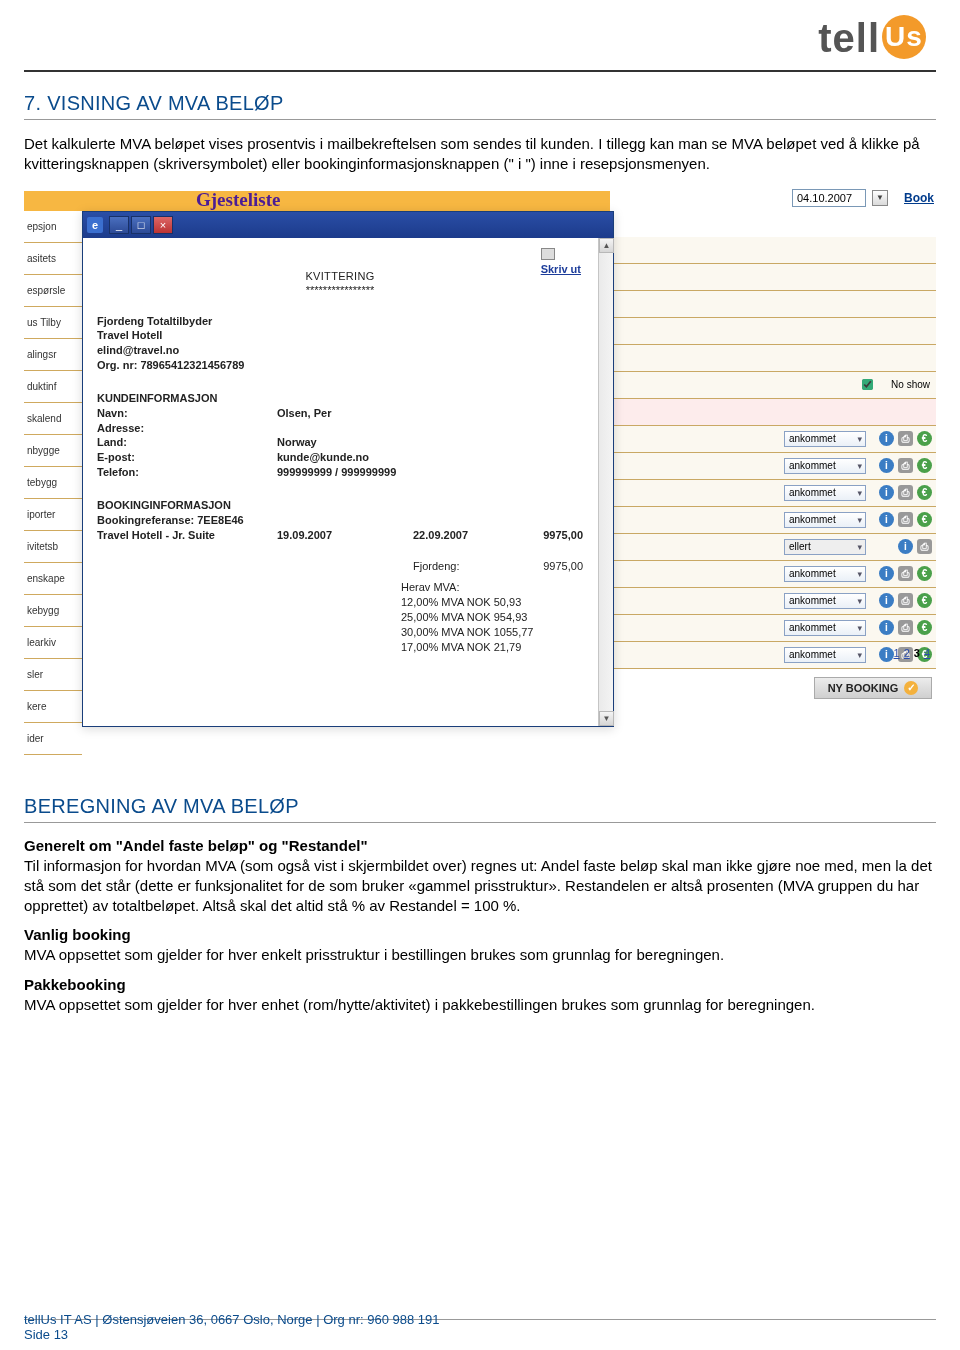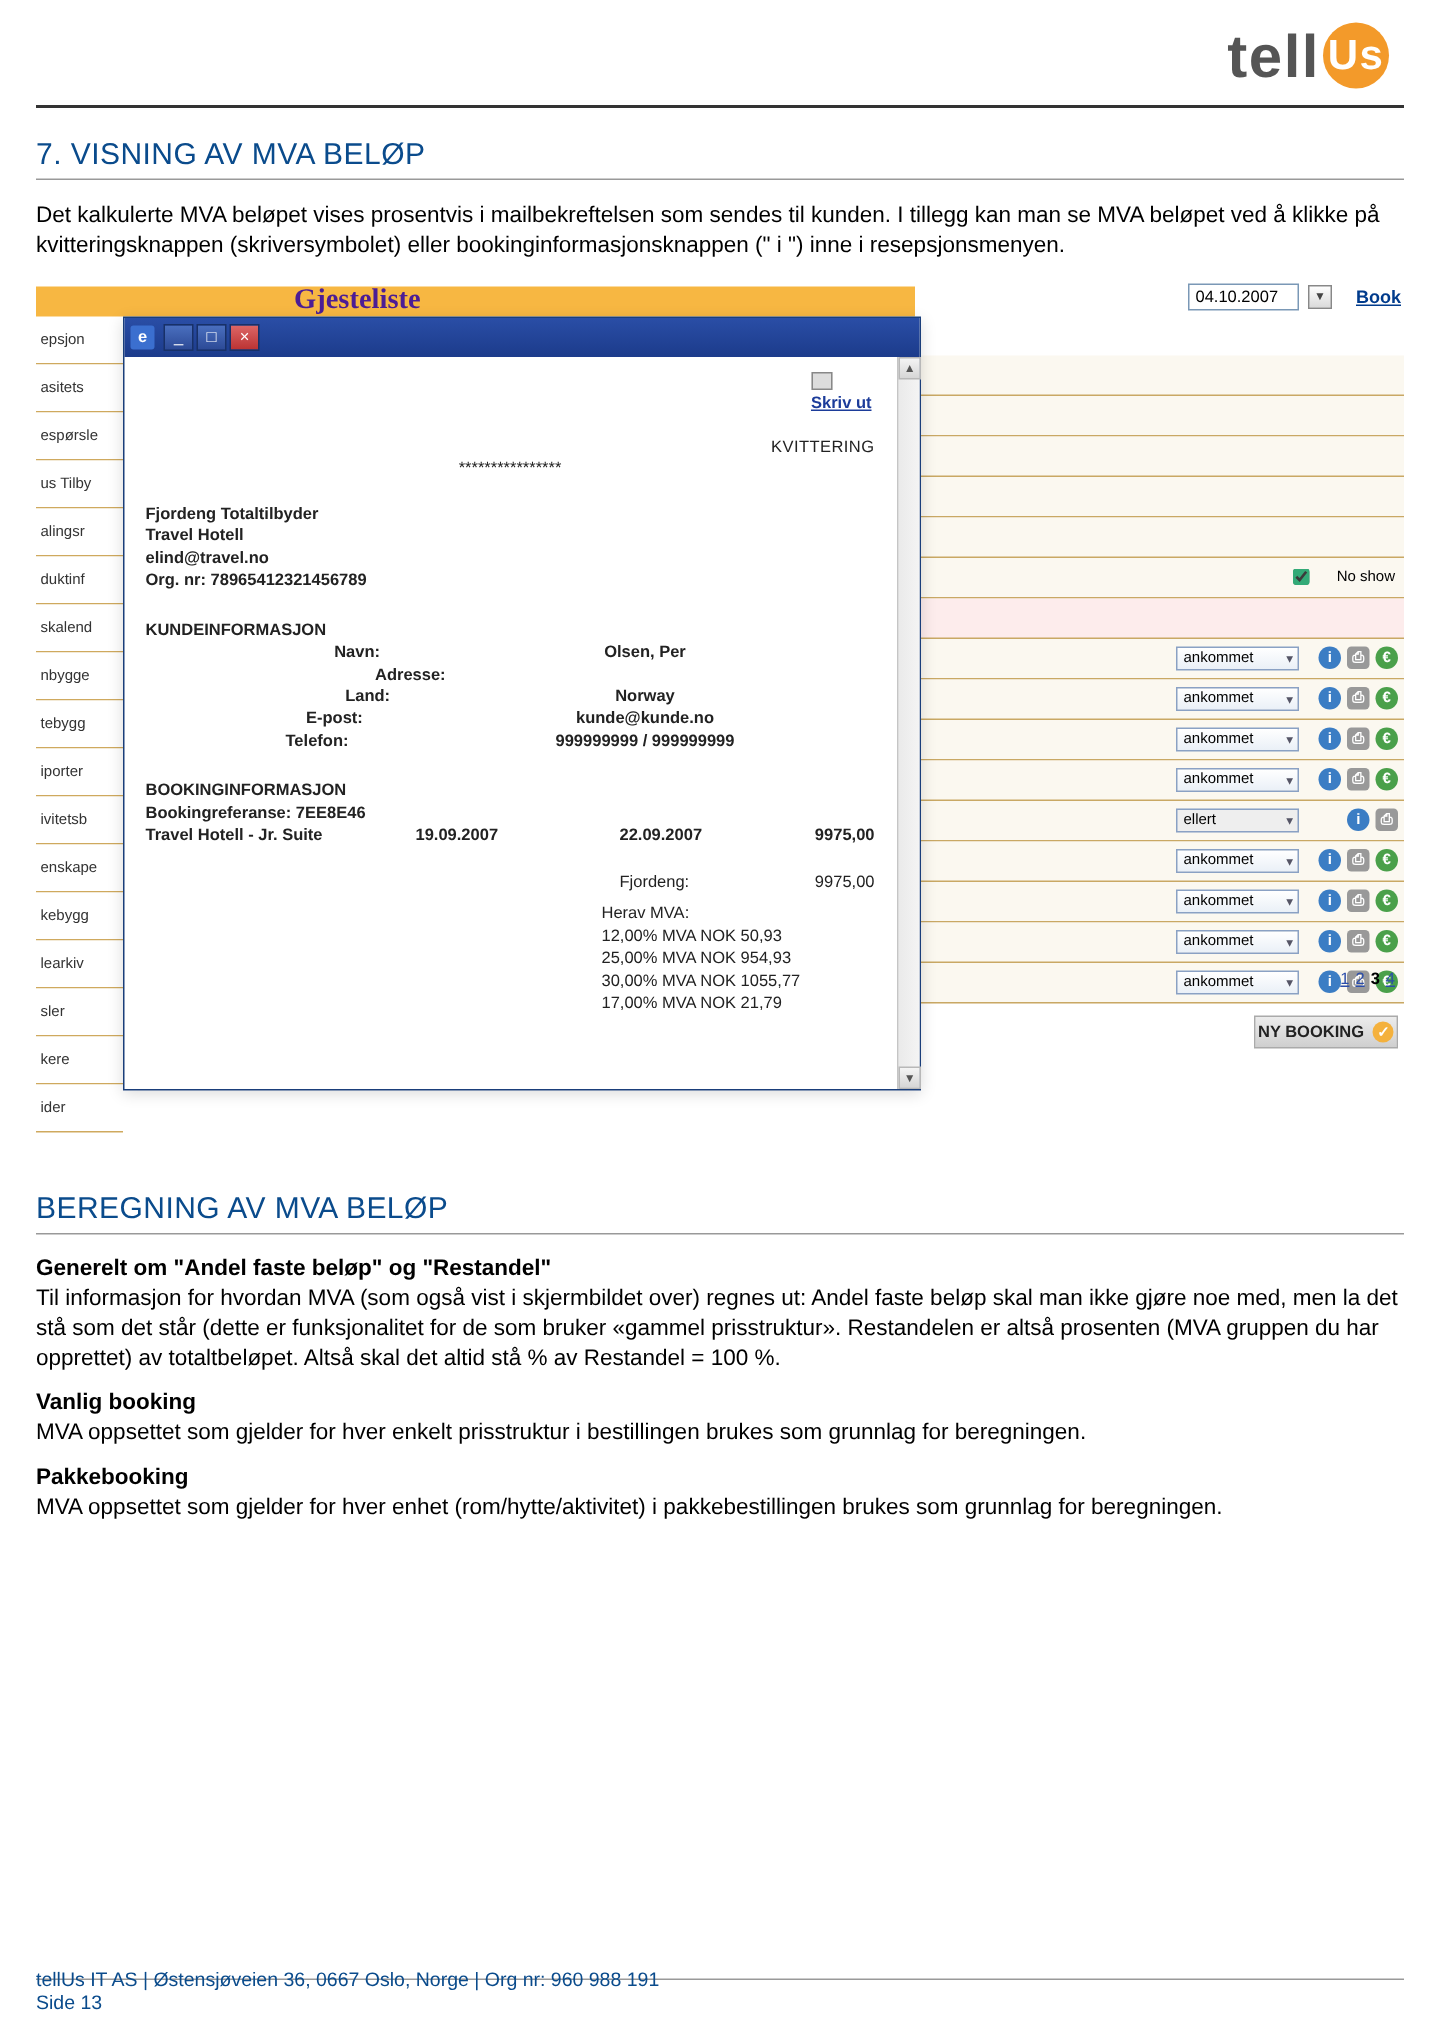--- a/index.html
+++ b/index.html
@@ -47,47 +47,47 @@
   .icons3 { position: absolute; right: 4px; display:flex; gap:4px; }
   .ib { width: 15px; height: 15px; border-radius: 50%; display:flex; align-items:center; justify-content:center; font-size:10px; font-weight:bold; color:#fff;}
   .ib.info { background:#3b7dc4; }
   .ib.print { background:#999; border-radius:3px; }
   .ib.euro { background:#4aa04a; }
   
   .pager { position:absolute; right: 6px; top: 460px; font-size: 11px; display:flex; gap:4px; }
   .pager span { color:#2b4daa; text-decoration:underline; }
   .pager span.cur { color:#000; font-weight:bold; text-decoration:none; }
   
-  .nyb-btn { position:absolute; right: 4px; top: 490px; width: 96px; height: 22px; background: linear-gradient(#ececec,#cfcfcf); border:1px solid #aaa; display:flex; align-items:center; justify-content:center; gap:6px; font-size:11px; font-weight:bold; color:#222;text-align:right; }
+  .nyb-btn { position:absolute; right: 4px; top: 490px; width: 118px; height: 22px; background: linear-gradient(#ececec,#cfcfcf); border:1px solid #aaa; display:flex; align-items:center; justify-content:center; gap:6px; font-size:11px; font-weight:bold; color:#222;text-align:right; }
   .nyb-btn .c { width:14px; height:14px; border-radius:50%; background:#f4b13d; color:#fff; display:flex; align-items:center; justify-content:center; font-size:10px;}
   
   
   .popup { position: absolute; left: 58px; top: 24px; width: 532px; height: 516px; border: 1px solid #1a3e7a; background: #fff; box-shadow: 0 2px 10px rgba(0,0,0,.15); }
   .titlebar { height: 26px; background: linear-gradient(#2a4ea6,#1c3b8b); display: flex; align-items: center; padding: 0 4px; gap: 6px; }
   .tb-ico { width: 16px; height: 16px; background: #3b6fcf; border-radius: 2px; display:flex; align-items:center; justify-content:center; color:#fff; font-size:11px; font-weight:bold; }
   .tb-title { font-size: 12px; color: #fff; font-weight: bold; flex: 1; }
   .winbtns { display:flex; gap:2px; }
   .wbtn { width: 20px; height: 18px; border:1px solid #183168; background: linear-gradient(#4a6fbf,#2c4a96); display:flex; align-items:center; justify-content:center; color:#fff; font-size:11px; }
   .wbtn.red { background: linear-gradient(#d66,#b33); }
   
   .popup-body { position:absolute; top:26px; left:0; right:16px; bottom:0; padding: 10px 14px 14px 14px; font-size: 11px; color:#222; }
   .popup-scroll { position:absolute; top:26px; right:0; bottom:0; width:15px; background: linear-gradient(90deg,#eaeaea,#f4f4f4); border-left:1px solid #c5c5c5; }
   .sarrow { position:absolute; width:15px; height:15px; left:0; background: linear-gradient(#f4f4f4,#d6d6d6); border:1px solid #b8b8b8; display:flex; align-items:center; justify-content:center; font-size:8px; color:#555; }
   .sarrow.up { top:0; }
   .sarrow.dn { bottom:0; }
   
   .skriv { position:absolute; right:16px; top:10px; display:flex; align-items:flex-start; gap:3px; font-size:11px; color:#1c3c9a; text-decoration:underline; font-weight:bold;flex-direction:column; }
   .skriv .pic { width:14px; height:12px; border:1px solid #888; background:#ddd; }
   
-  .kvh { text-align:right; margin-top:44px; font-size:11px; letter-spacing:.3px; }
+  .kvh { text-align:center; margin-top:22px; font-size:11px; letter-spacing:.3px; }
   .kvs { text-align:center; font-size:11px; margin-top:2px; }
   
   .block { margin-top: 18px; line-height: 1.35; }
   .block div { white-space: pre; font-weight: bold; }
-  .kr { display:flex;justify-content:center; }
+  .kr { display:flex; }
   .kr .lab { width: 180px; }
   .kr .val { flex-grow:1; }
   .kr .v2 { width: 100px; text-align:left; }
   .kr .v3 { width: 70px; text-align:right; }
   
   .mva { margin-top: 8px; margin-left: 304px; line-height: 1.35; }
   
   
   .sec2 { margin-top: 22px; }
   

